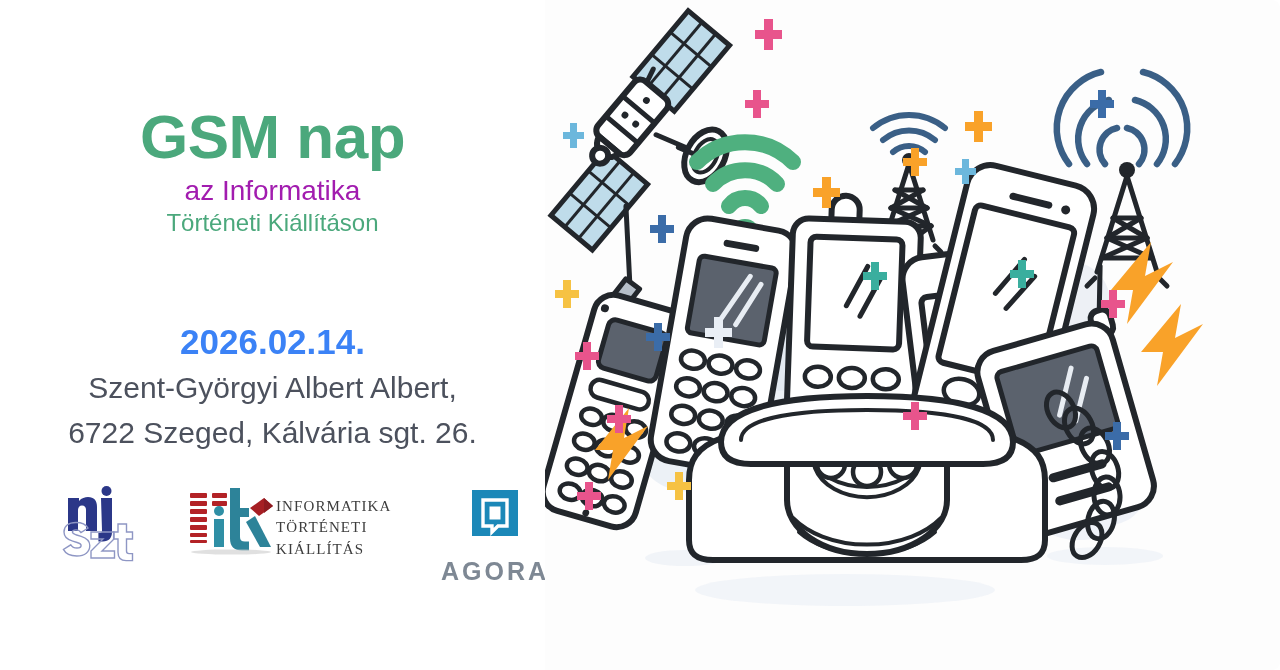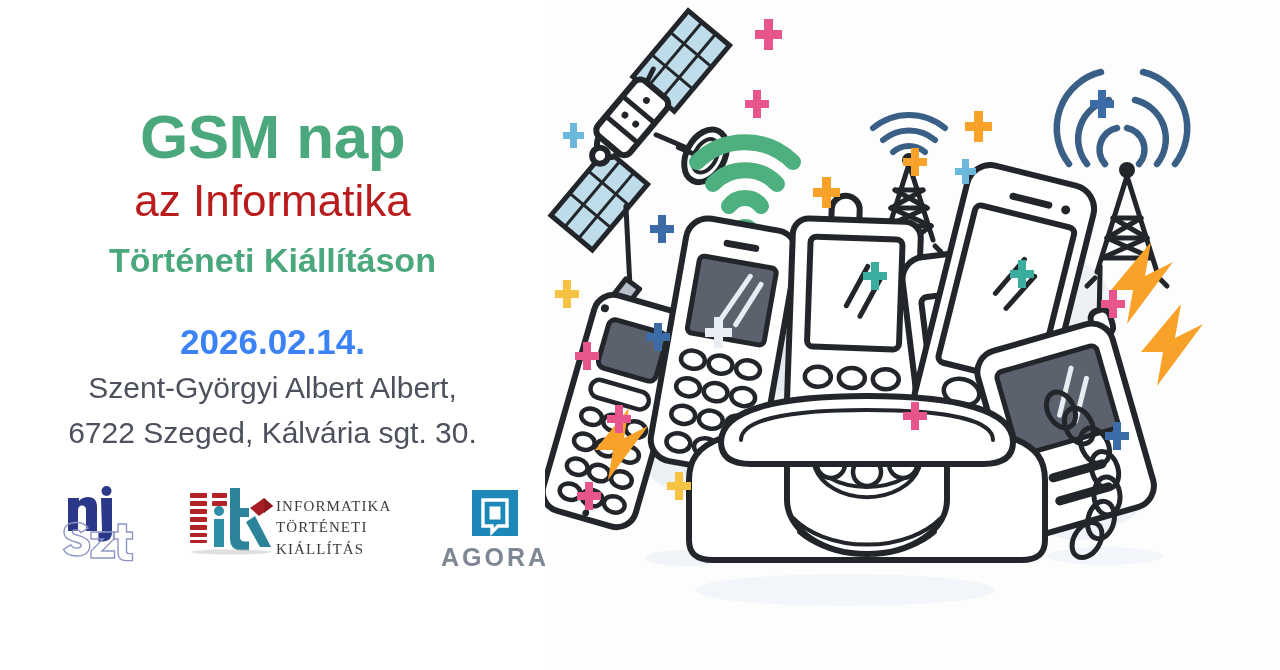--- a/index.html
+++ b/index.html
@@ -33,32 +33,32 @@
   }
   #event-title {
     font-size: 62px;
     font-weight: bold;
     color: #4BA87C;
     line-height: 1.02;
     letter-spacing: -0.5px;
     margin: 0;
   }
   #subtitle-1 {
-    font-size: 44px;
+    font-size: 28px;
     font-weight: normal;
-    color: #b91c1c;
+    color: #a21caf;
     line-height: 1.22;
     margin: 6px 0 0 0;
   }
   #subtitle-2 {
-    font-size: 34px;
-    font-weight: bold;
+    font-size: 24px;
+    font-weight: normal;
     color: #4BA87C;
     line-height: 1.22;
-    margin: 12px;
+    margin: 0;
   }
 
   .info-block {
     position: absolute;
     left: 0; top: 322px;
     width: 545px;
     text-align: center;
   }
   #event-date {
     font-size: 35px;
@@ -110,21 +110,21 @@
     width: 130px; height: 80px;
     text-align: center;
   }
   #agora-mark {
     width: 46px; height: 46px;
     background: #1B88B8;
     margin: 0 auto;
     position: relative;
   }
   #agora-wordmark {
-    margin-top: 7px;
+    margin-top: 21px;
     font-size: 25px;
     letter-spacing: 3px;
     color: #7E8894;
     font-family: "Liberation Sans", sans-serif;
     font-weight: bold;
   }
 
   
   #right-panel {
     position: absolute;
@@ -148,21 +148,21 @@
 
     <div class="title-block">
       <h1 id="event-title">GSM nap</h1>
       <p id="subtitle-1">az Informatika</p>
       <p id="subtitle-2">Történeti Kiállításon</p>
     </div>
 
     <div class="info-block">
       <p id="event-date">2026.02.14.</p>
       <p id="venue-line-1">Szent-Györgyi Albert Albert,</p>
-      <p id="venue-line-2">6722 Szeged, Kálvária sgt. 30.</p>
+      <p id="venue-line-2">6722 Szeged, Kálvária sgt. 26.</p>
     </div>
 
     <div id="logo-row">
 
       <div id="logo-njszt">
         <svg width="96" height="80" viewBox="0 0 96 80">
 
           <path d="M14 12 h11 v3 c2.5,-3 6,-4 9,-4 c6,0 9,3.6 9,10 v24 h-11 V24 c0,-3 -1.4,-4.6 -4,-4.6 c-2.6,0 -4,1.8 -4,5 v20.6 H14 Z" fill="#2B3788"></path>
 
           <path d="M47 12 h11 v34 c0,6 -3,9.4 -9.2,9.4 h-4.4 v-8.6 h1.6 c1.4,0 2,-0.8 2,-2.6 Z" fill="#2B3788"></path>

